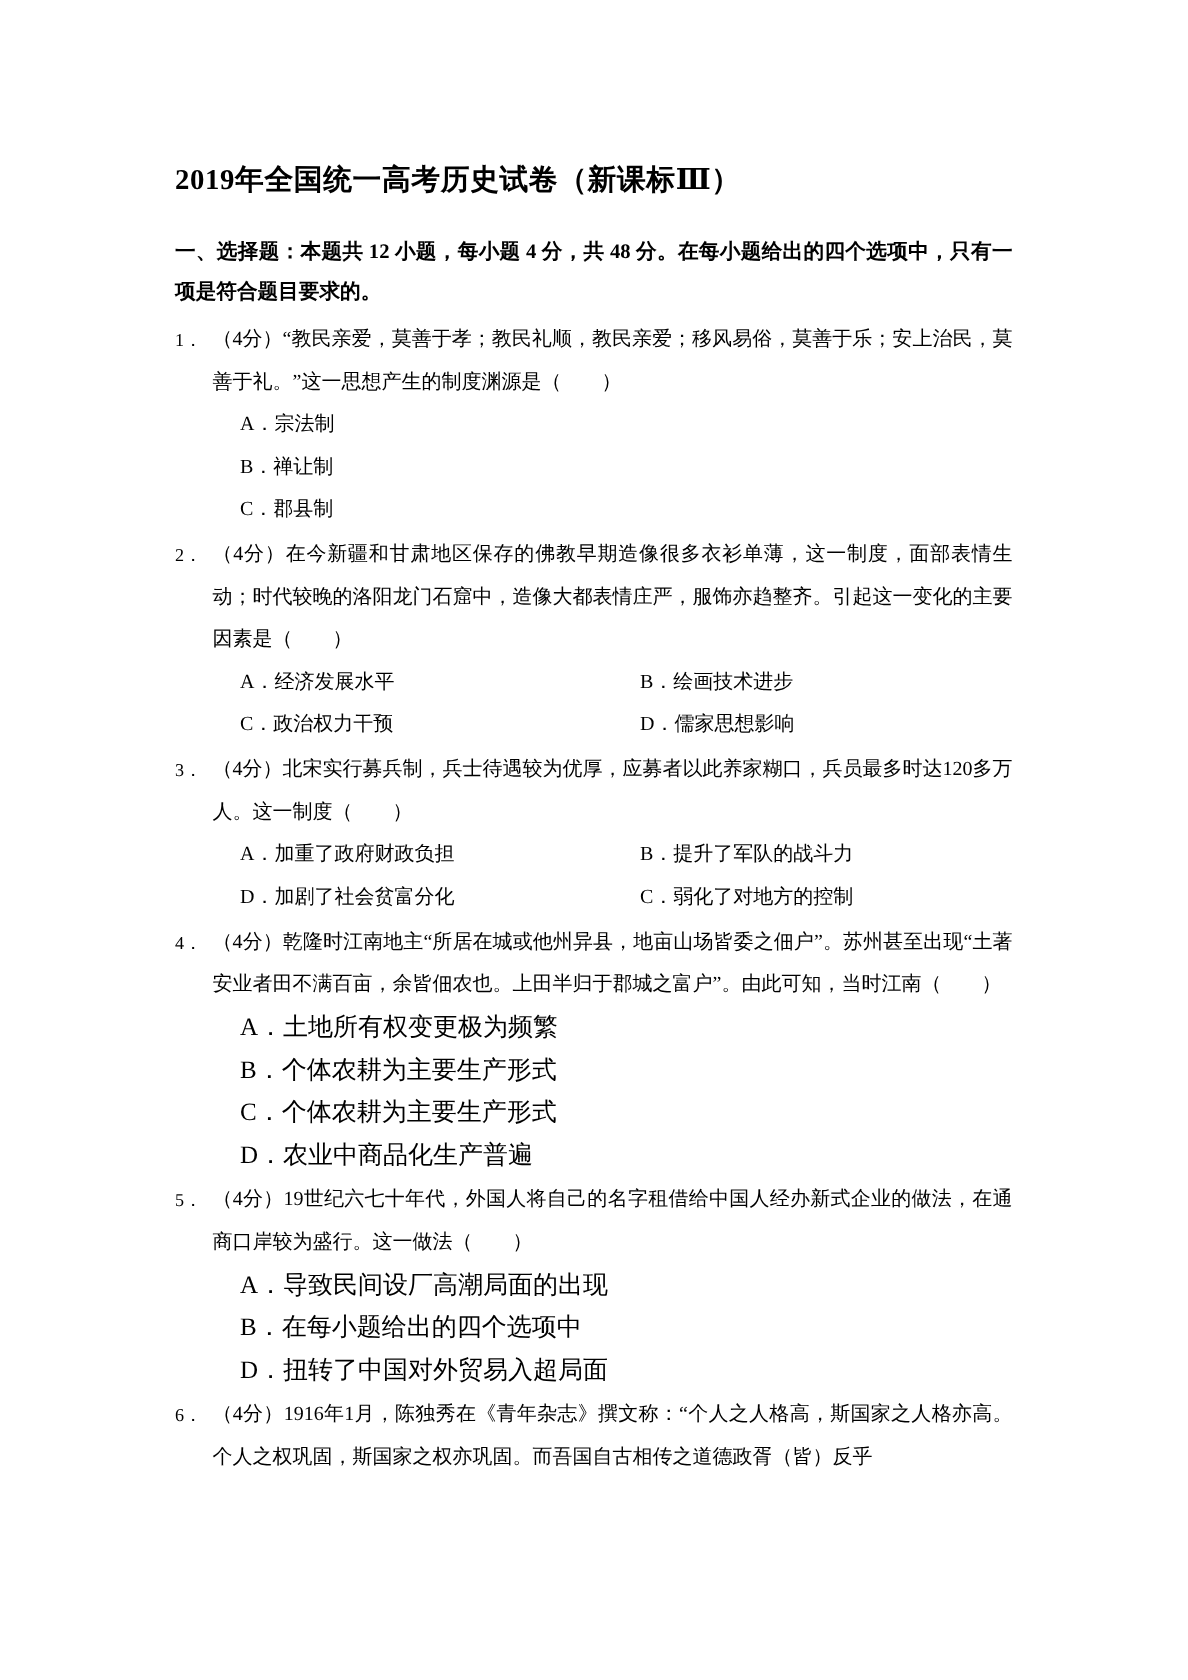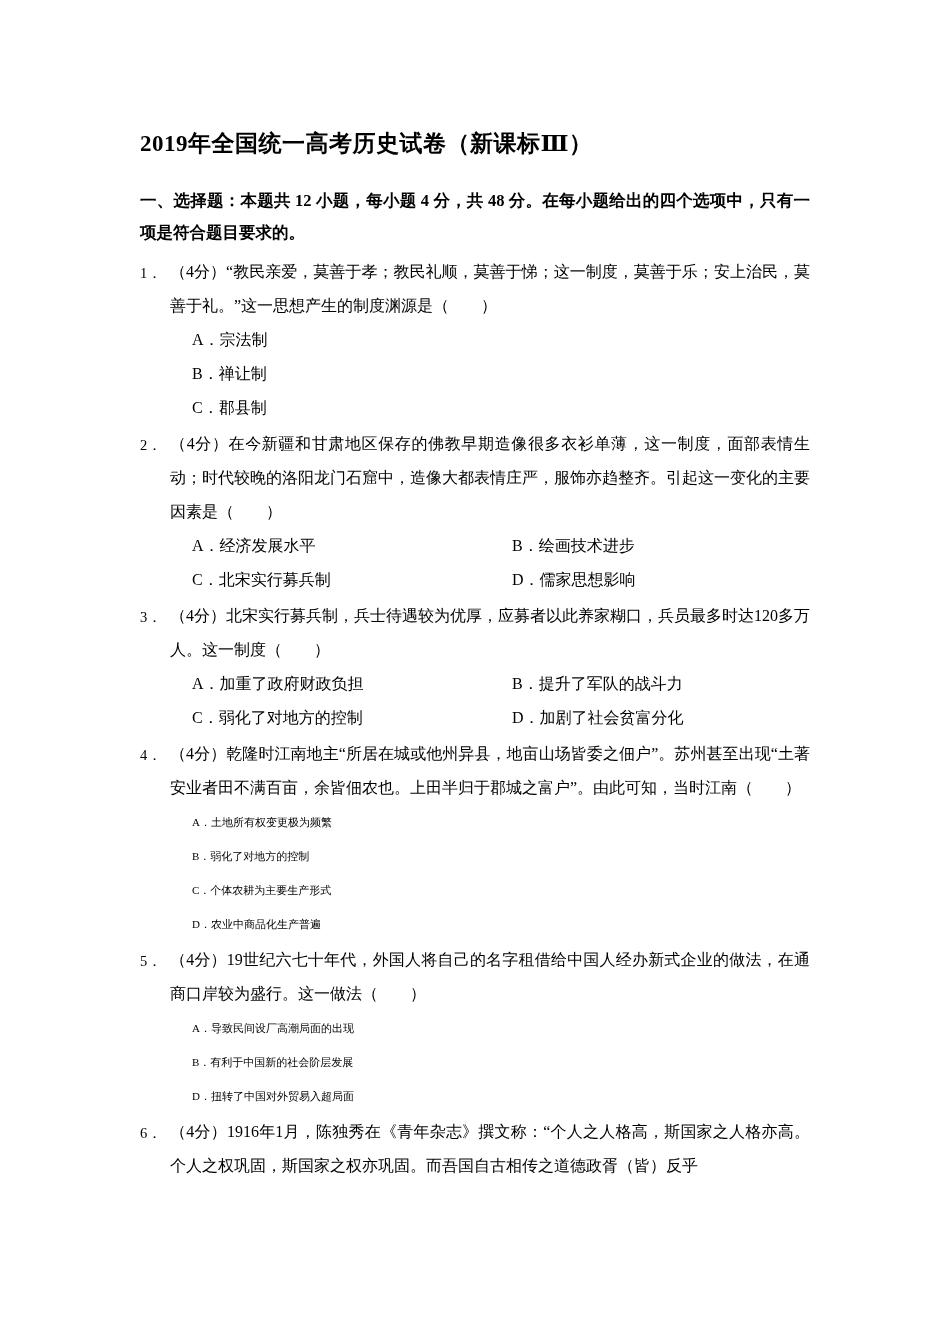--- a/index.html
+++ b/index.html
@@ -75,92 +75,92 @@
     flex-direction: column;
   }
   .opts-4col .opt {
     width: 25%;
     box-sizing: border-box;
     font-size: 16px;
     line-height: 34px;
     padding-left: 22px;
   }
   .opts-1col .opt {
-    font-size: 11px;
+    font-size: 20px;
     line-height: 34px;
     padding-left: 22px;
   }
 </style>
 </head>
 <body>
 
 <div class="page">
 
   <div class="doc-title">2019年全国统一高考历史试卷（新课标Ⅲ）</div>
 
   <div class="section-head">一、选择题：本题共 12 小题，每小题 4 分，共 48 分。在每小题给出的四个选项中，只有一项是符合题目要求的。</div>
 
   <div class="q-block">
     <div class="q-num">1．</div>
     <div class="q-body">
-      <div class="q-stem">（4分）“教民亲爱，莫善于孝；教民礼顺，莫善于悌；这一制度，莫善于乐；安上治民，莫善于礼。”这一思想产生的制度渊源是（　　）</div>
+      <div class="q-stem">（4分）“教民亲爱，莫善于孝；教民礼顺，教民亲爱；移风易俗，莫善于乐；安上治民，莫善于礼。”这一思想产生的制度渊源是（　　）</div>
       <div class="opts-4col">
         <div class="opt">A．宗法制</div>
         <div class="opt">B．禅让制</div>
         <div class="opt">C．郡县制</div>
       </div>
     </div>
   </div>
 
   <div class="q-block">
     <div class="q-num">2．</div>
     <div class="q-body">
       <div class="q-stem">（4分）在今新疆和甘肃地区保存的佛教早期造像很多衣衫单薄，这一制度，面部表情生动；时代较晚的洛阳龙门石窟中，造像大都表情庄严，服饰亦趋整齐。引起这一变化的主要因素是（　　）</div>
       <div class="opts-2col">
         <div class="opt">A．经济发展水平</div>
         <div class="opt">B．绘画技术进步</div>
-        <div class="opt">C．北宋实行募兵制</div>
+        <div class="opt">C．政治权力干预</div>
         <div class="opt">D．儒家思想影响</div>
       </div>
     </div>
   </div>
 
   <div class="q-block">
     <div class="q-num">3．</div>
     <div class="q-body">
       <div class="q-stem">（4分）北宋实行募兵制，兵士待遇较为优厚，应募者以此养家糊口，兵员最多时达120多万人。这一制度（　　）</div>
       <div class="opts-2col">
         <div class="opt">A．加重了政府财政负担</div>
         <div class="opt">B．提升了军队的战斗力</div>
+        <div class="opt">D．加剧了社会贫富分化</div>
         <div class="opt">C．弱化了对地方的控制</div>
-        <div class="opt">D．加剧了社会贫富分化</div>
       </div>
     </div>
   </div>
 
   <div class="q-block">
     <div class="q-num">4．</div>
     <div class="q-body">
       <div class="q-stem">（4分）乾隆时江南地主“所居在城或他州异县，地亩山场皆委之佃户”。苏州甚至出现“土著安业者田不满百亩，余皆佃农也。上田半归于郡城之富户”。由此可知，当时江南（　　）</div>
       <div class="opts-1col">
         <div class="opt">A．土地所有权变更极为频繁</div>
-        <div class="opt">B．弱化了对地方的控制</div>
+        <div class="opt">B．个体农耕为主要生产形式</div>
         <div class="opt">C．个体农耕为主要生产形式</div>
         <div class="opt">D．农业中商品化生产普遍</div>
       </div>
     </div>
   </div>
 
   <div class="q-block">
     <div class="q-num">5．</div>
     <div class="q-body">
       <div class="q-stem">（4分）19世纪六七十年代，外国人将自己的名字租借给中国人经办新式企业的做法，在通商口岸较为盛行。这一做法（　　）</div>
       <div class="opts-1col">
         <div class="opt">A．导致民间设厂高潮局面的出现</div>
-        <div class="opt">B．有利于中国新的社会阶层发展</div>
+        <div class="opt">B．在每小题给出的四个选项中</div>
         <div class="opt">D．扭转了中国对外贸易入超局面</div>
       </div>
     </div>
   </div>
 
   <div class="q-block">
     <div class="q-num">6．</div>
     <div class="q-body">
       <div class="q-stem">（4分）1916年1月，陈独秀在《青年杂志》撰文称：“个人之人格高，斯国家之人格亦高。个人之权巩固，斯国家之权亦巩固。而吾国自古相传之道德政胥（皆）反乎</div>
     </div>

